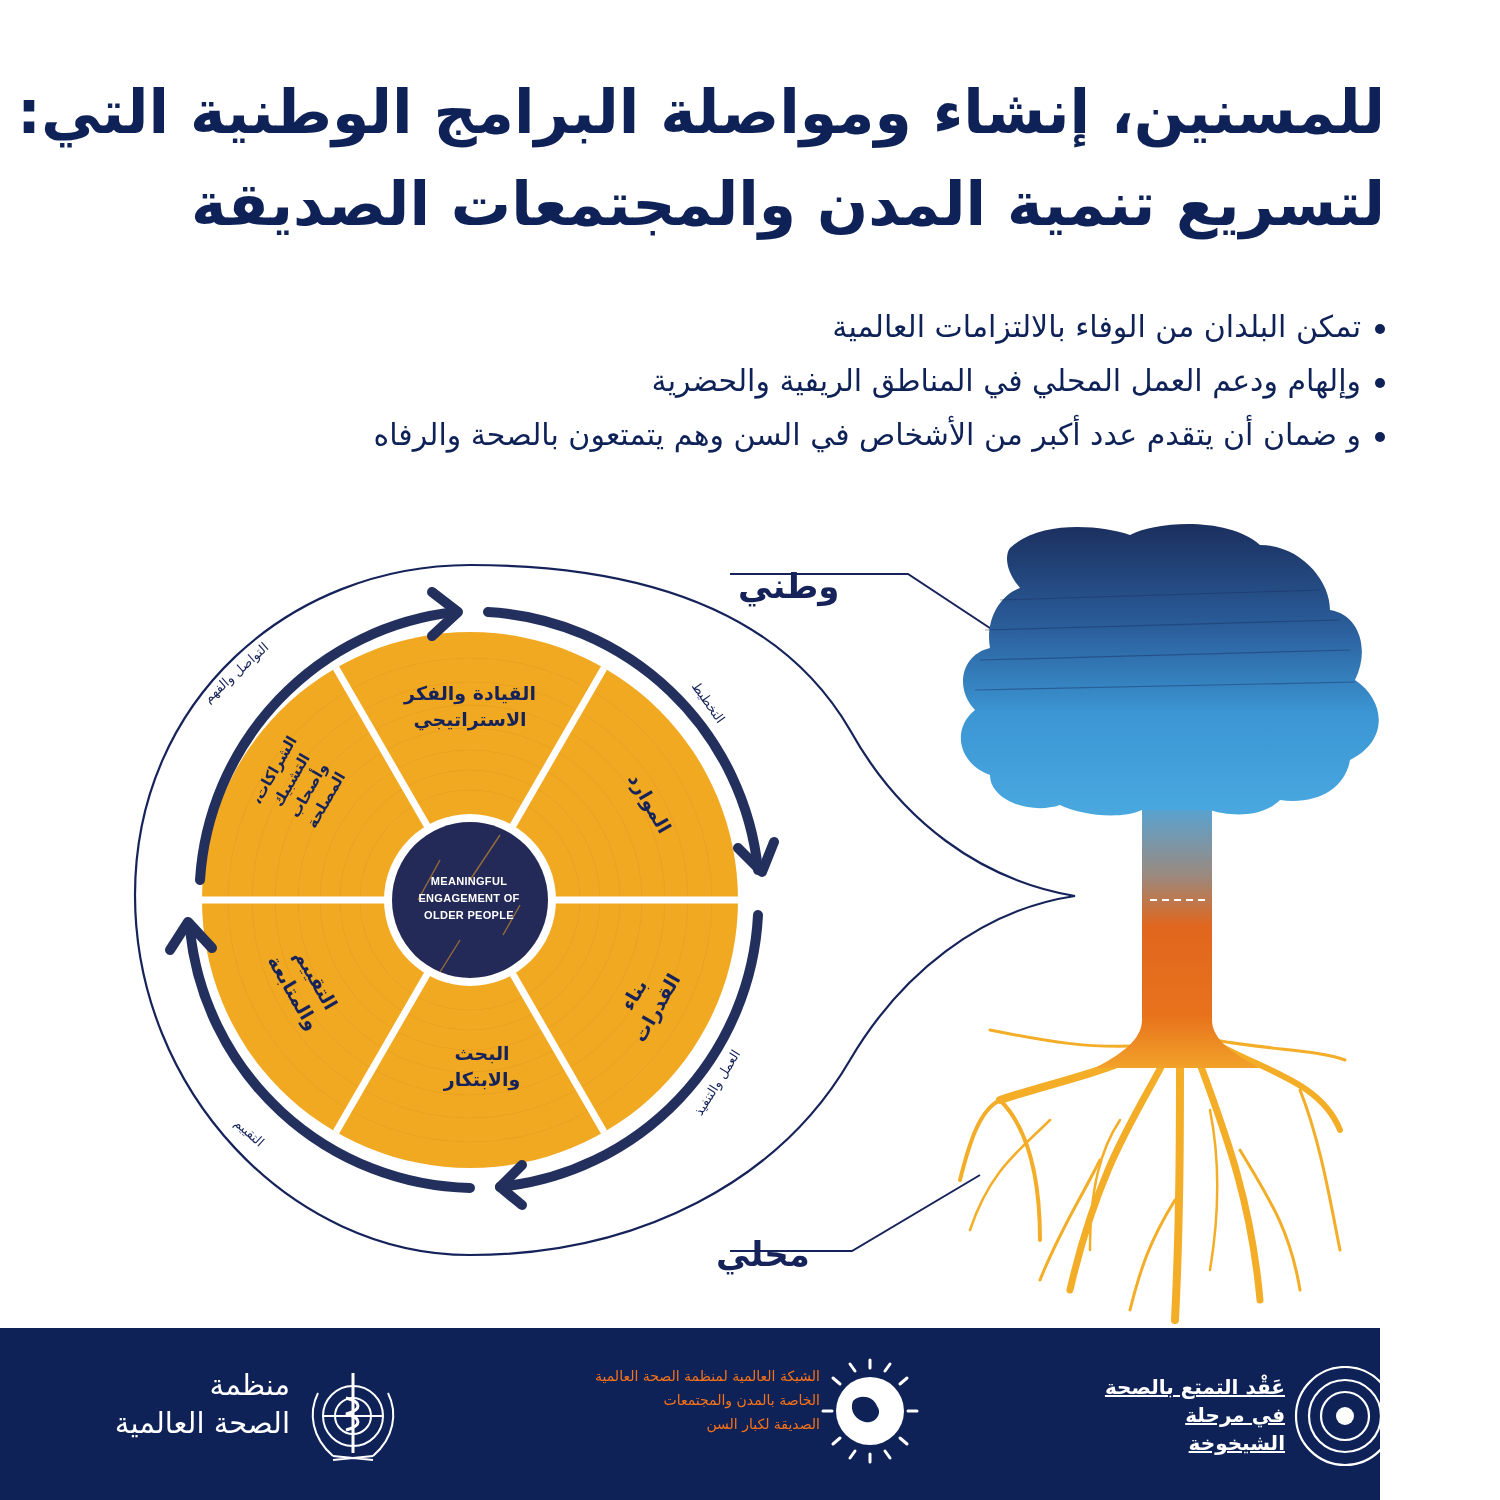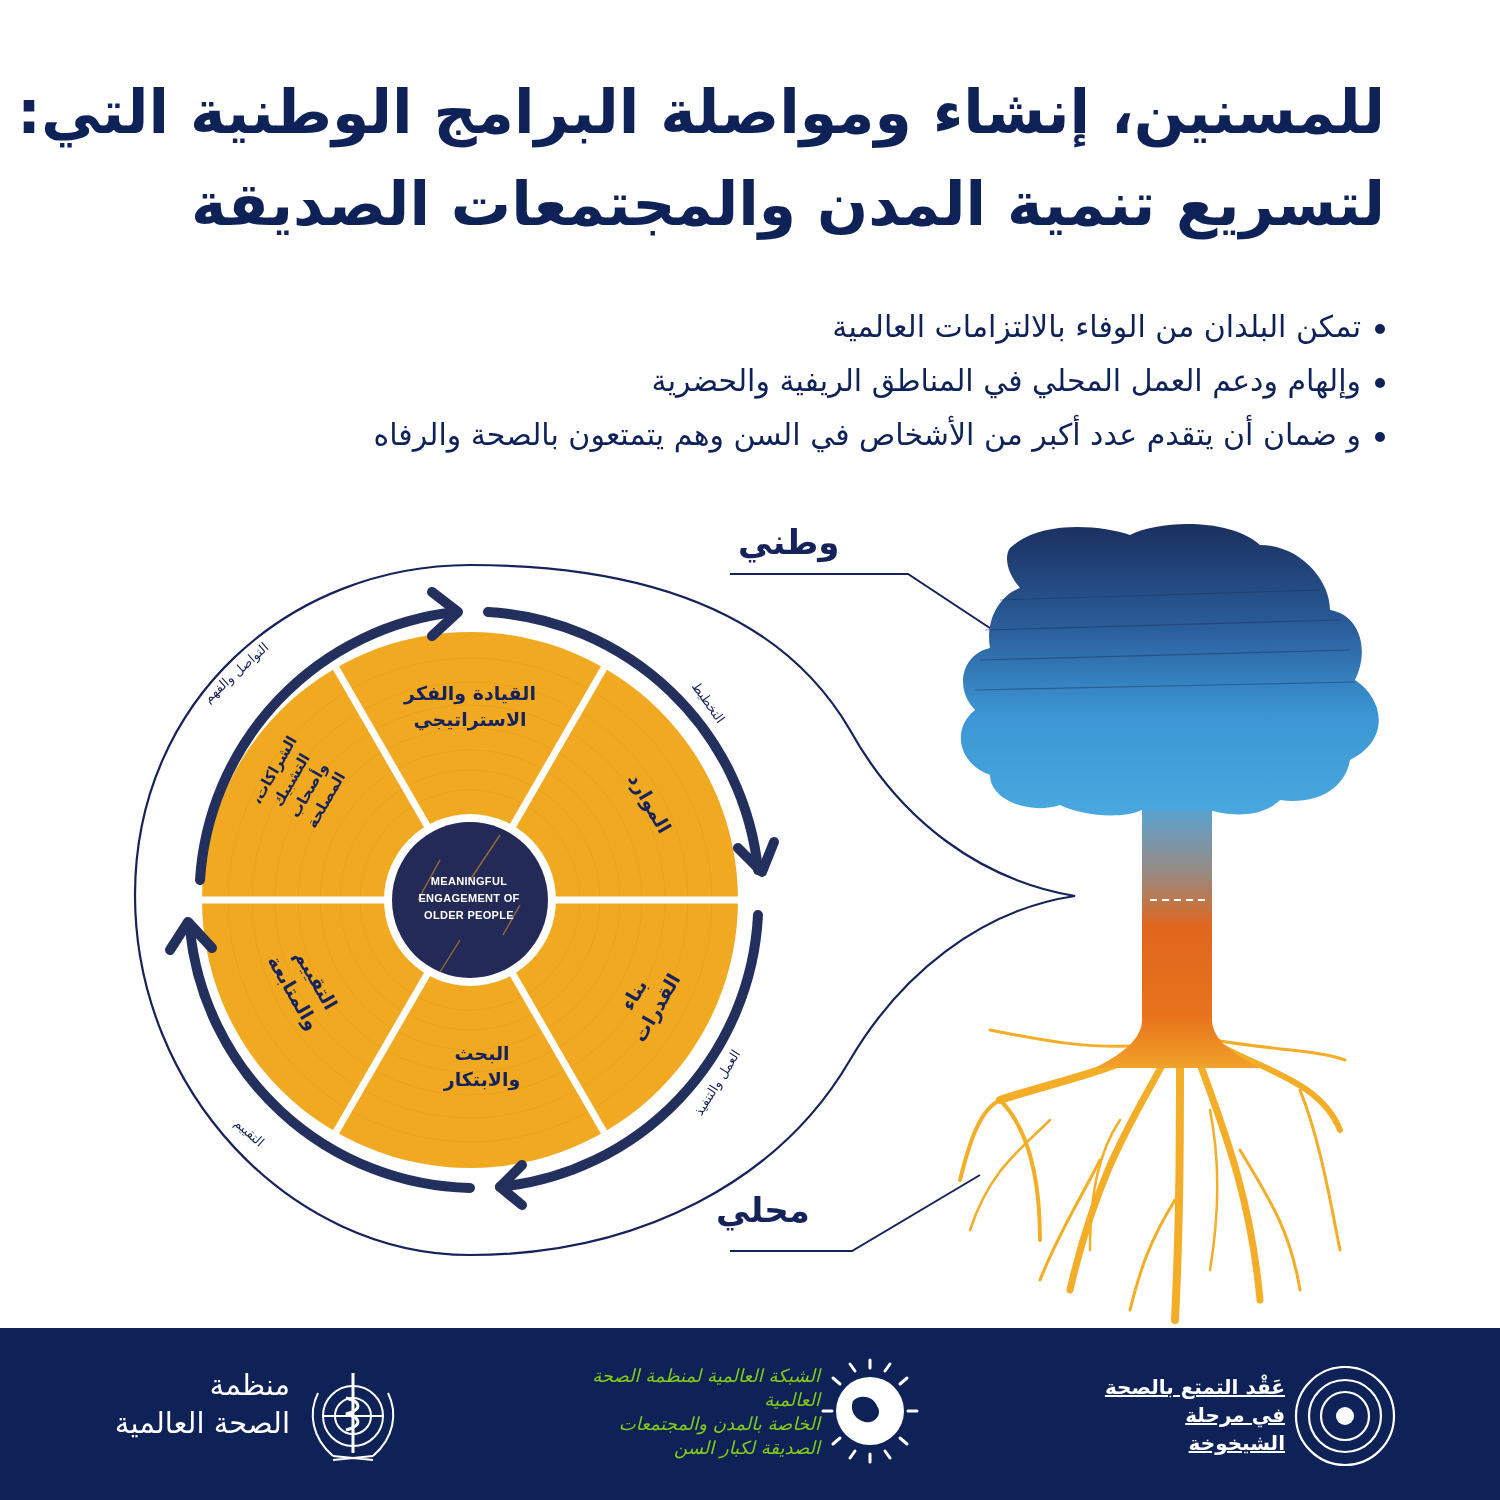--- a/index.html
+++ b/index.html
@@ -34,34 +34,34 @@
     font-family: "DejaVu Sans", sans-serif; font-size: 13px; white-space: nowrap;
     transform-origin: center center;
   }
   .hub-label {
     position: absolute; left: 389px; top: 873px; width: 160px;
     text-align: center; color: #ffffff;
     font-family: "Liberation Sans", sans-serif; font-weight: bold; font-size: 11px; line-height: 17px; letter-spacing: 0.3px;
   }
   .tree-label {
     position: absolute; direction: rtl; color: #16235a;
-    font-family: "DejaVu Sans", sans-serif; font-weight: bold; font-size: 34px;
+    font-family: "DejaVu Sans", sans-serif; font-weight: bold; font-size: 34px; margin-top: 44px;
   }
 
   .footer {
-    position: absolute; left: 0; top: 1328px; width: 1500px; height: 172px;
+    position: absolute; left: 0; top: 1328px; width: 1380px; height: 172px;
     background: #0f2258;
   }
   .who-text {
     position: absolute; left: 80px; top: 38px; width: 210px; direction: rtl; text-align: right;
     color: #fff; font-family: "DejaVu Sans", sans-serif; font-size: 29px; line-height: 38px;
   }
   .net-text {
     position: absolute; left: 560px; top: 36px; width: 260px; direction: rtl; text-align: right;
-    color: #84cc16; font-family: "DejaVu Sans", sans-serif; font-size: 18px; line-height: 24px; font-style: italic;
+    color: #f97316; font-family: "DejaVu Sans", sans-serif; font-size: 14px; line-height: 24px;
   }
   .decade-text {
     position: absolute; left: 1085px; top: 45px; width: 200px; direction: rtl; text-align: right;
     color: #fff; font-family: "DejaVu Sans", sans-serif; font-weight: bold; font-size: 20px; line-height: 28px; text-decoration: underline;
   }
 </style>
 </head>
 <body>
 
 <h1 class="title">

